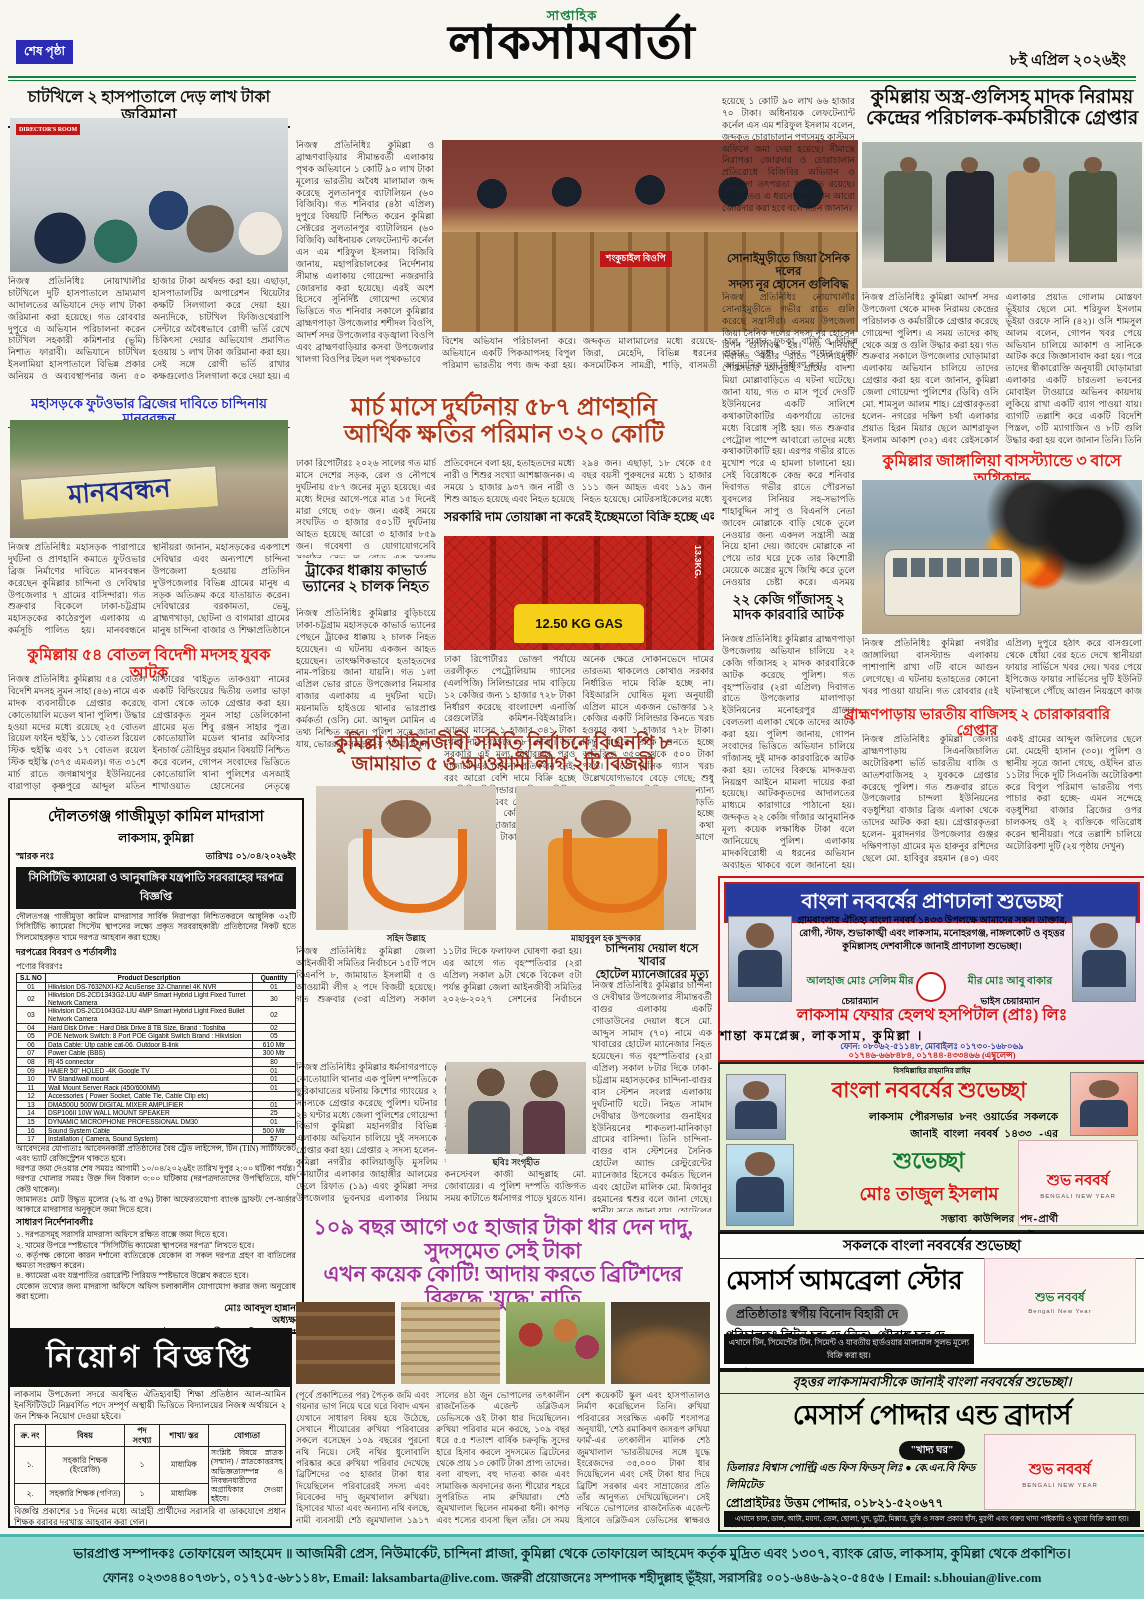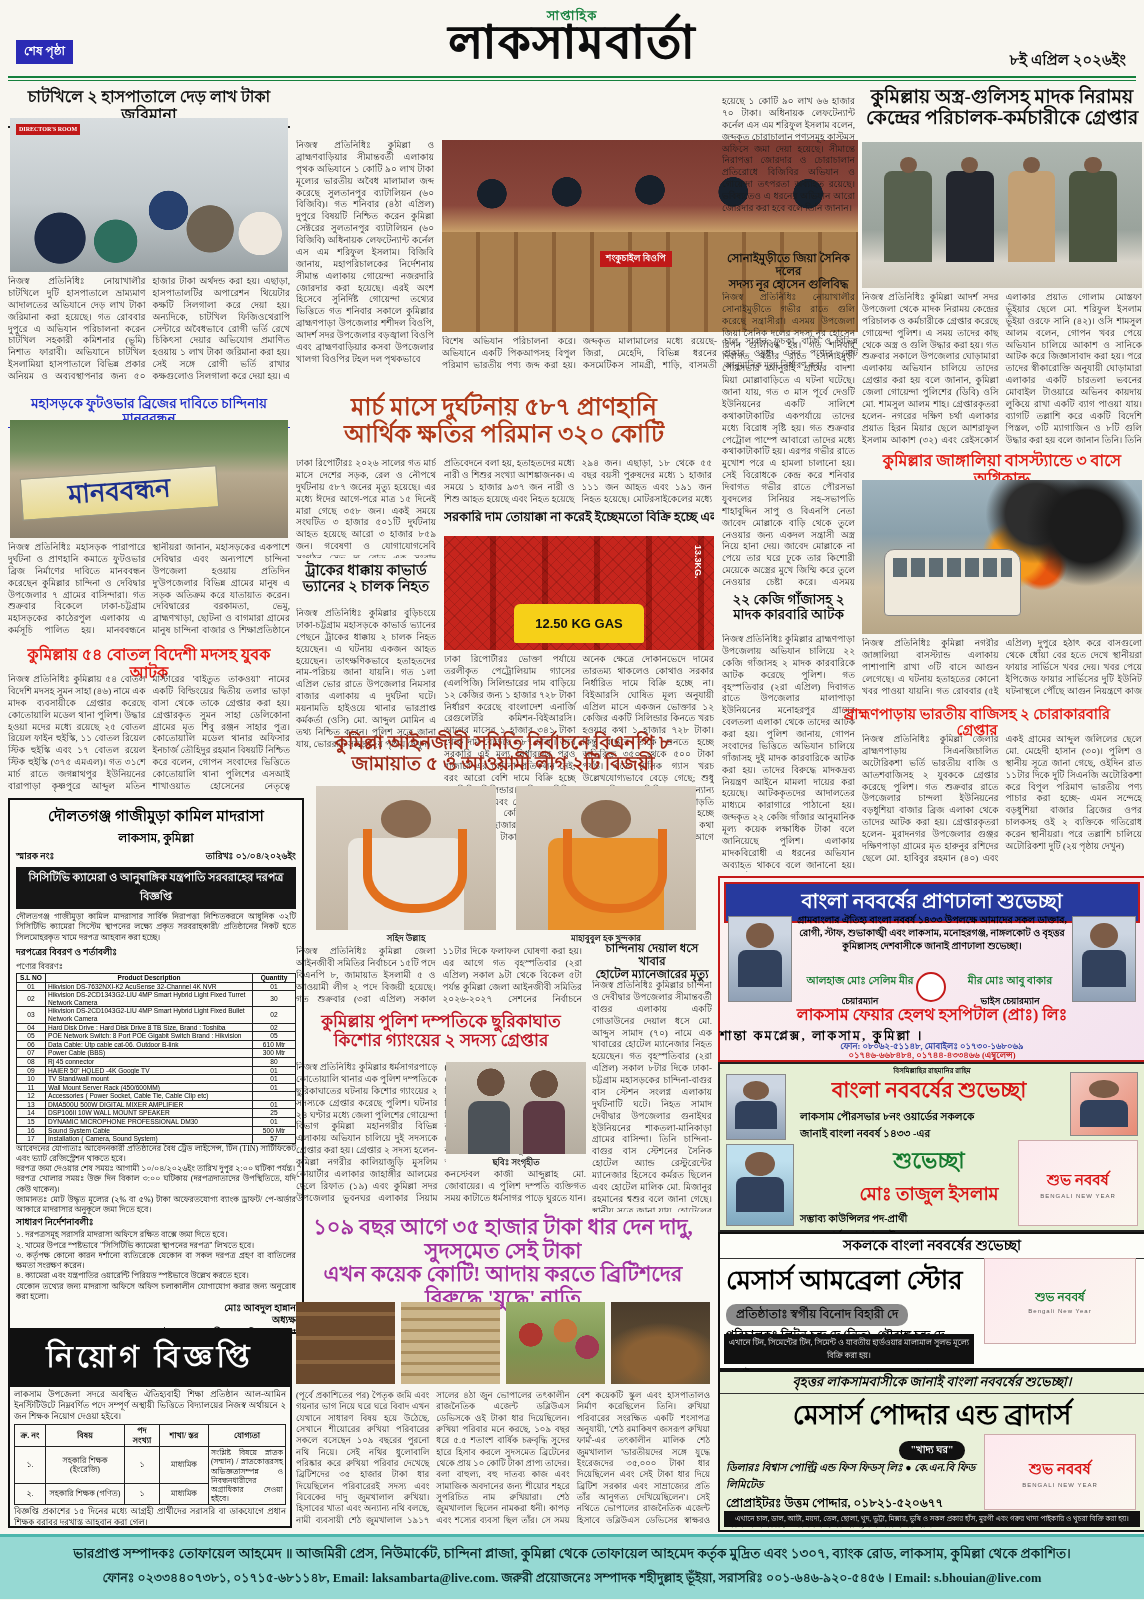--- a/index.html
+++ b/index.html
@@ -91,21 +91,21 @@
   .ad1{border:2px solid #c41a1a;background:linear-gradient(135deg,#fdf3f0,#f3e2ef);}
   .ad1-head{background:#273a9e;border:2px solid #c41a1a;color:#fff;font-size:20px;font-weight:900;text-align:center;margin:4px;padding:2px 0;}
   .ad1-org{color:#d81616;font-size:16px;font-weight:900;text-align:center;}
   .ad1-addr{font-size:13px;font-weight:bold;text-align:left;letter-spacing:2px;}
   .ad1-ph{font-size:8.5px;font-weight:bold;text-align:center;color:#273a9e;}
   .pic{background:linear-gradient(180deg,#cdd6e2 20%,#8fa0b5 100%);border:1px solid #888;}
   .pic:before{content:"";display:block;width:44%;height:30%;margin:10% auto 0;border-radius:50%;background:#7c5c47;}
   .pic:after{content:"";display:block;width:72%;height:44%;margin:2% auto 0;border-radius:8px 8px 0 0;background:#32415c;}
   .ad2{border:2px solid #222;background:#e6efd4;}
   .ad2-title{color:#d81616;font-size:21px;font-weight:900;text-align:center;}
-  .ad2-line{font-size:10.5px;font-weight:bold;text-align:left;}
+  .ad2-line{font-size:10.5px;font-weight:bold;text-align:right;font-family:Liberation Mono, monospace;}
   .ad2-sh{color:#157a2e;font-size:22px;font-weight:900;text-align:center;}
   .ad2-name{color:#d81616;font-size:18px;font-weight:900;text-align:center;}
   .nycard{background:linear-gradient(135deg,#fde9ee,#fbf7ef);border:1px solid #caa;display:flex;flex-direction:column;align-items:center;justify-content:center;}
   .nycard .b1{color:#d81616;font-weight:900;font-size:15px;}
   .nycard .b2{color:#555;font-size:6px;letter-spacing:1px;font-family:"Liberation Sans",sans-serif;}
   .ad3{border:2px solid #111;background:#fdfdf9;}
   .ad3-top{font-size:14px;font-weight:bold;text-align:center;border-bottom:1px solid #333;}
   .ad3-name{font-size:26px;font-weight:900;}
   .pillg{background:#8a8a8a;color:#111;font-weight:bold;font-size:12px;border-radius:10px;display:inline-block;padding:1px 10px;}
   .strip{background:#111;color:#fff;font-size:8px;text-align:center;padding:2px 2px;}
@@ -382,24 +382,20 @@
   <div class="abs cap" style="left:316px;top:932px;width:180px;">সহিদ উল্লাহ</div>
   <div class="abs cap" style="left:516px;top:932px;width:180px;">মাহাবুবুল হক খন্দকার</div>
   <div class="abs body-txt cols2" style="left:296px;top:946px;width:286px;height:64px;">নিজস্ব প্রতিনিধিঃ কুমিল্লা জেলা আইনজীবী সমিতির নির্বাচনে ১৫টি পদে বিএনপি ৮, জামায়াত ইসলামী ৫ ও আওয়ামী লীগ ২ পদে বিজয়ী হয়েছে। গত শুক্রবার (৩রা এপ্রিল) সকাল ১১টার দিকে ফলাফল ঘোষণা করা হয়। এর আগে গত বৃহস্পতিবার (২রা এপ্রিল) সকাল ৯টা থেকে বিকেল ৫টা পর্যন্ত কুমিল্লা জেলা আইনজীবী সমিতির ২০২৬-২০২৭ সেশনের নির্বাচনে ভোটগ্রহণ অনুষ্ঠিত হয়। নির্বাচনে কুমিল্লা জাতীয়তাবাদী আইনজীবী ঐক্য প্যানেল মনোনীত সভাপতি পদে সহিদ উল্লাহ (জামায়াত) এবং সাধারণ সম্পাদক পদে মাহাবুবুল হক খন্দকার (বিএনপি) বিজয়ী হয়েছেন। কুমিল্লা আইনজীবী সমিতির নির্বাচন এবার ৩টি প্যানেলে ১৫ পদে মোট ৩৪ জন (৩য় পৃষ্ঠায় দেখুন)</div>
 
   <div class="abs hl" style="left:592px;top:942px;width:120px;font-size:11.5px;color:#111;">
     <span>চান্দিনায় দেয়াল ধসে খাবার</span><br>
     <span>হোটেল ম্যানেজারের মৃত্যু</span>
   </div>
   <div class="abs body-txt" style="left:592px;top:980px;width:120px;height:232px;">নিজস্ব প্রতিনিধিঃ কুমিল্লার চান্দিনা ও দেবীদ্বার উপজেলার সীমান্তবর্তী বাগুর এলাকায় একটি গোডাউনের দেয়াল ধসে মো. আব্দুস সামাদ (৭০) নামে এক খাবারের হোটেল ম্যানেজার নিহত হয়েছেন। গত বৃহস্পতিবার (২রা এপ্রিল) সকাল ৮টার দিকে ঢাকা-চট্টগ্রাম মহাসড়কের চান্দিনা-বাগুর বাস স্টেশন সংলগ্ন এলাকায় দুর্ঘটনাটি ঘটে। নিহত সামাদ দেবীদ্বার উপজেলার গুনাইঘর ইউনিয়নের শাকতলা-মানিকাড়া গ্রামের বাসিন্দা। তিনি চান্দিনা-বাগুর বাস স্টেশনের সৈনিক হোটেল অ্যান্ড রেস্টুরেন্টের ম্যানেজার হিসেবে কর্মরত ছিলেন এবং হোটেল মালিক মো. মিজানুর রহমানের শ্বশুর বলে জানা গেছে। স্থানীয় সূত্রে জানা যায়, হোটেলের দক্ষিণ পাশে অবস্থিত 'মেসার্স মনিরুল এন্টারপ্রাইজ'-এর একটি টিনের দোকানের গোডাউন রয়েছে। ওই গোডাউনের দেয়ালের সঙ্গে ঘেঁষে টিন রাখার কারণে অতিরিক্ত চাপ সৃষ্টি হয়। এক পর্যায়ে দেয়ালটি ধসে হোটেলের ভেতরে পড়ে যায়। এতে দেয়ালের নিচে চাপা পড়ে ঘটনাস্থলেই মারা যান আব্দুস সামাদ। (২য় পৃষ্ঠায় দেখুন)</div>
 
-  <div class="abs hl" style="left:296px;top:1012px;width:290px;font-size:17px;color:#c01a2a;">
-    <span>কুমিল্লায় পুলিশ দম্পতিকে ছুরিকাঘাত</span><br>
-    <span>কিশোর গ্যাংয়ের ২ সদস্য গ্রেপ্তার</span>
-  </div>
   <div class="abs body-txt cols2" style="left:296px;top:1062px;width:290px;height:150px;">নিজস্ব প্রতিনিধিঃ কুমিল্লার ধর্মসাগরপাড়ে কোতোয়ালি থানার এক পুলিশ দম্পতিকে ছুরিকাঘাতের ঘটনায় কিশোর গ্যাংয়ের ২ সদস্যকে গ্রেপ্তার করেছে পুলিশ। ঘটনার ২৪ ঘণ্টার মধ্যে জেলা পুলিশের গোয়েন্দা বিভাগ কুমিল্লা মহানগরীর বিভিন্ন এলাকায় অভিযান চালিয়ে দুই সদস্যকে গ্রেপ্তার করা হয়। গ্রেপ্তার ২ সদস্য হলেন- কুমিল্লা নগরীর কালিয়াজুড়ি মুসলিম কোয়ার্টার এলাকার জাহাঙ্গীর আলমের ছেলে রিফাত (১৯) এবং কুমিল্লা সদর উপজেলার ভুবনঘর এলাকার সিয়াম (২০)। গত শুক্রবার বিকেলে কুমিল্লা জেলা পুলিশ সুপার মো. আনিসুজ্জামান বিষয়টি নিশ্চিত করে জানান, কুমিল্লার বিনোদন কেন্দ্র ধর্মসাগর পাড়ে বেড়াতে গিয়ে কিছু কিশোর গ্যাংয়ের সদস্য ও বখাটেদের হামলার শিকার হন কুমিল্লা কোতোয়ালি থানায় কর্মরত নারী কনস্টেবল জাকিয়া সুলতানা এবং তার স্বামী চাঁদপুর জেলা পুলিশে কর্মরত কনস্টেবল কাজী আব্দুল্লাহ মো. জোবায়ের। এ পুলিশ দম্পতি ব্যক্তিগত সময় কাটাতে ধর্মসাগর পাড়ে ঘুরতে যান। এ সময় অজ্ঞাতনামা ৩ জন যুবক কনস্টেবল জাকিয়া (২য় পৃষ্ঠায় দেখুন)</div>
   <div class="abs ph ph-boys" style="left:446px;top:1062px;width:140px;height:92px;"></div>
   <div class="abs cap" style="left:446px;top:1156px;width:140px;background:#f8f6f0;">ছবিঃ সংগৃহীত</div>
 
   <div class="abs hl" style="left:296px;top:1216px;width:414px;font-size:21px;color:#a232a0;">
     <span>১০৯ বছর আগে ৩৫ হাজার টাকা ধার দেন দাদু, সুদসমেত সেই টাকা</span><br>
     <span>এখন কয়েক কোটি! আদায় করতে ব্রিটিশদের বিরুদ্ধে 'যুদ্ধে' নাতি</span>
   </div>
   <div class="abs ph ph-docs" style="left:296px;top:1302px;width:99px;height:82px;"></div>
   <div class="abs ph ph-money" style="left:401px;top:1302px;width:99px;height:82px;"></div>

